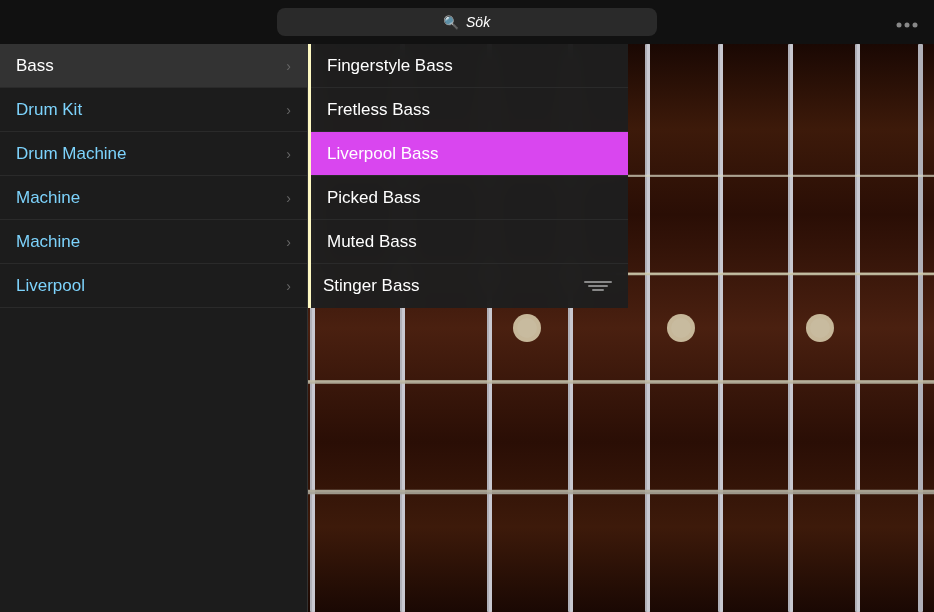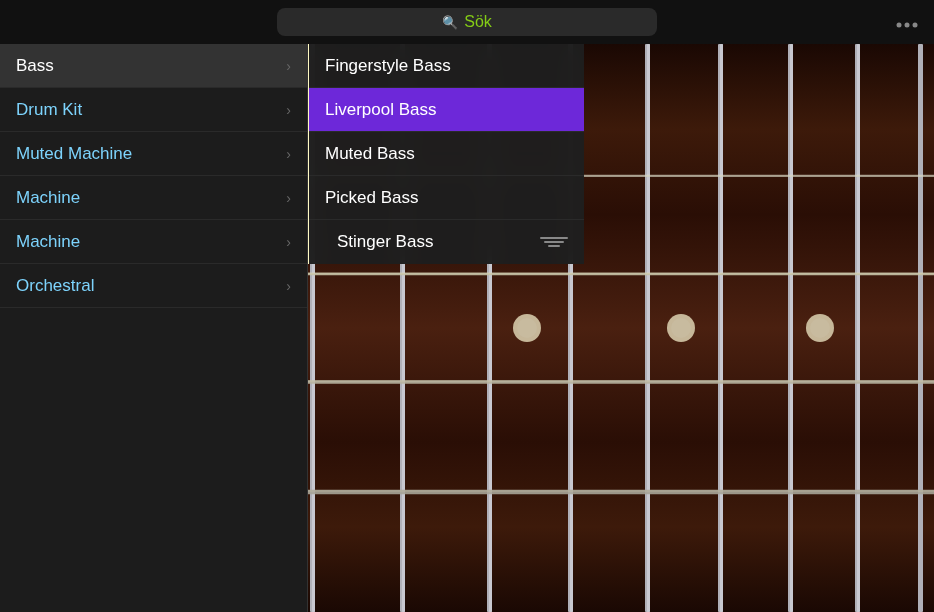--- a/index.html
+++ b/index.html
@@ -31,22 +31,23 @@
       display: flex;
       align-items: center;
       justify-content: center;
       gap: 6px;
     }
     .search-box .search-icon-glyph {
       color: #888;
       font-size: 13px;
     }
     .search-text {
-      color: #84cc16;
-      font-size: 16px;
+      color: #ffffff;
+      font-size: 14px;
+      font-style: italic;
     }
     .menu-dots {
       position: absolute;
       right: 16px;
       color: #888;
       font-size: 18px;
       letter-spacing: 2px;
     }
 
     
@@ -88,51 +89,51 @@
     .chevron {
       color: #666;
       font-size: 14px;
     }
 
     
     .submenu {
       position: absolute;
       left: 308px;
       top: 0;
-      width: 276px;
+      width: 320px;
       background: rgba(30, 30, 30, 0.97);
       z-index: 20;
-      border-left: 1px solid #fef9c3;
+      border-left: 3px solid #fef9c3;
       backdrop-filter: blur(10px);
     }
     .submenu-item {
       height: 44px;
       display: flex;
       align-items: center;
       padding: 0 16px;
       border-bottom: 1px solid #2a2a2a;
       cursor: pointer;
     }
     .submenu-item.selected {
-      background: #6d28d9;
+      background: #d946ef;
     }
     .submenu-item-label {
       color: #fff;
       font-size: 17px;
       font-weight: 400;
     }
     .submenu-item.selected .submenu-item-label {
       color: #fff;
       font-weight: 500;
     }
     .submenu-scroll-hint {
       height: 44px;
       display: flex;
       align-items: center;
-      padding: 0 28px;
+      padding: 0 12px;
       position: relative;
     }
     .scroll-indicator {
       position: absolute;
       right: 16px;
       color: #666;
       font-size: 12px;
     }
 
     
@@ -276,49 +277,52 @@
   <div class="sidebar">
     <div class="sidebar-item active">
       <span class="sidebar-item-label">Bass</span>
       <span class="chevron">›</span>
     </div>
     <div class="sidebar-item">
       <span class="sidebar-item-label">Drum Kit</span>
       <span class="chevron">›</span>
     </div>
     <div class="sidebar-item">
-      <span class="sidebar-item-label">Muted Machine</span>
+      <span class="sidebar-item-label">Drum Machine</span>
       <span class="chevron">›</span>
     </div>
     <div class="sidebar-item">
       <span class="sidebar-item-label">Machine</span>
       <span class="chevron">›</span>
     </div>
     <div class="sidebar-item">
       <span class="sidebar-item-label">Machine</span>
       <span class="chevron">›</span>
     </div>
     <div class="sidebar-item">
-      <span class="sidebar-item-label">Orchestral</span>
+      <span class="sidebar-item-label">Liverpool</span>
       <span class="chevron">›</span>
     </div>
   </div>
 
   <div class="submenu">
     <div class="submenu-item">
       <span class="submenu-item-label">Fingerstyle Bass</span>
     </div>
+    <div class="submenu-item">
+      <span class="submenu-item-label">Fretless Bass</span>
+    </div>
     <div class="submenu-item selected">
       <span class="submenu-item-label">Liverpool Bass</span>
     </div>
     <div class="submenu-item">
+      <span class="submenu-item-label">Picked Bass</span>
+    </div>
+    <div class="submenu-item">
       <span class="submenu-item-label">Muted Bass</span>
-    </div>
-    <div class="submenu-item">
-      <span class="submenu-item-label">Picked Bass</span>
     </div>
     <div class="submenu-scroll-hint">
       <span class="submenu-item-label">Stinger Bass</span>
       <div class="scroll-indicator">
         <svg width="28" height="12" viewBox="0 0 28 12">
             <rect x="0" y="2" width="28" height="2" rx="1" fill="#888"></rect>
             <rect x="4" y="6" width="20" height="2" rx="1" fill="#888"></rect>
             <rect x="8" y="10" width="12" height="2" rx="1" fill="#888"></rect>
           </svg>
       </div>

